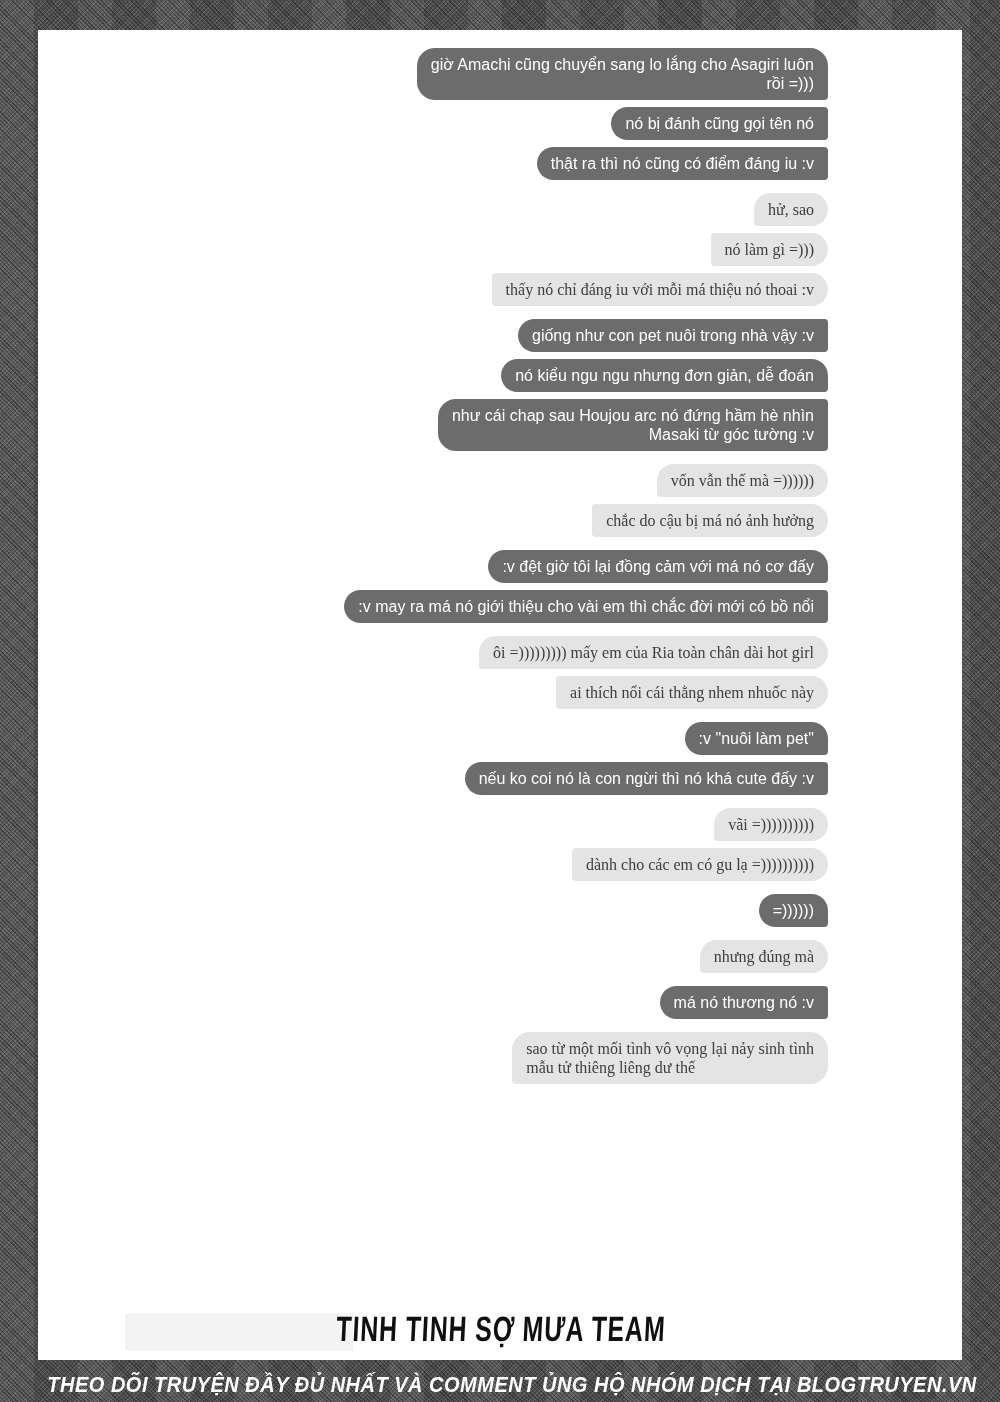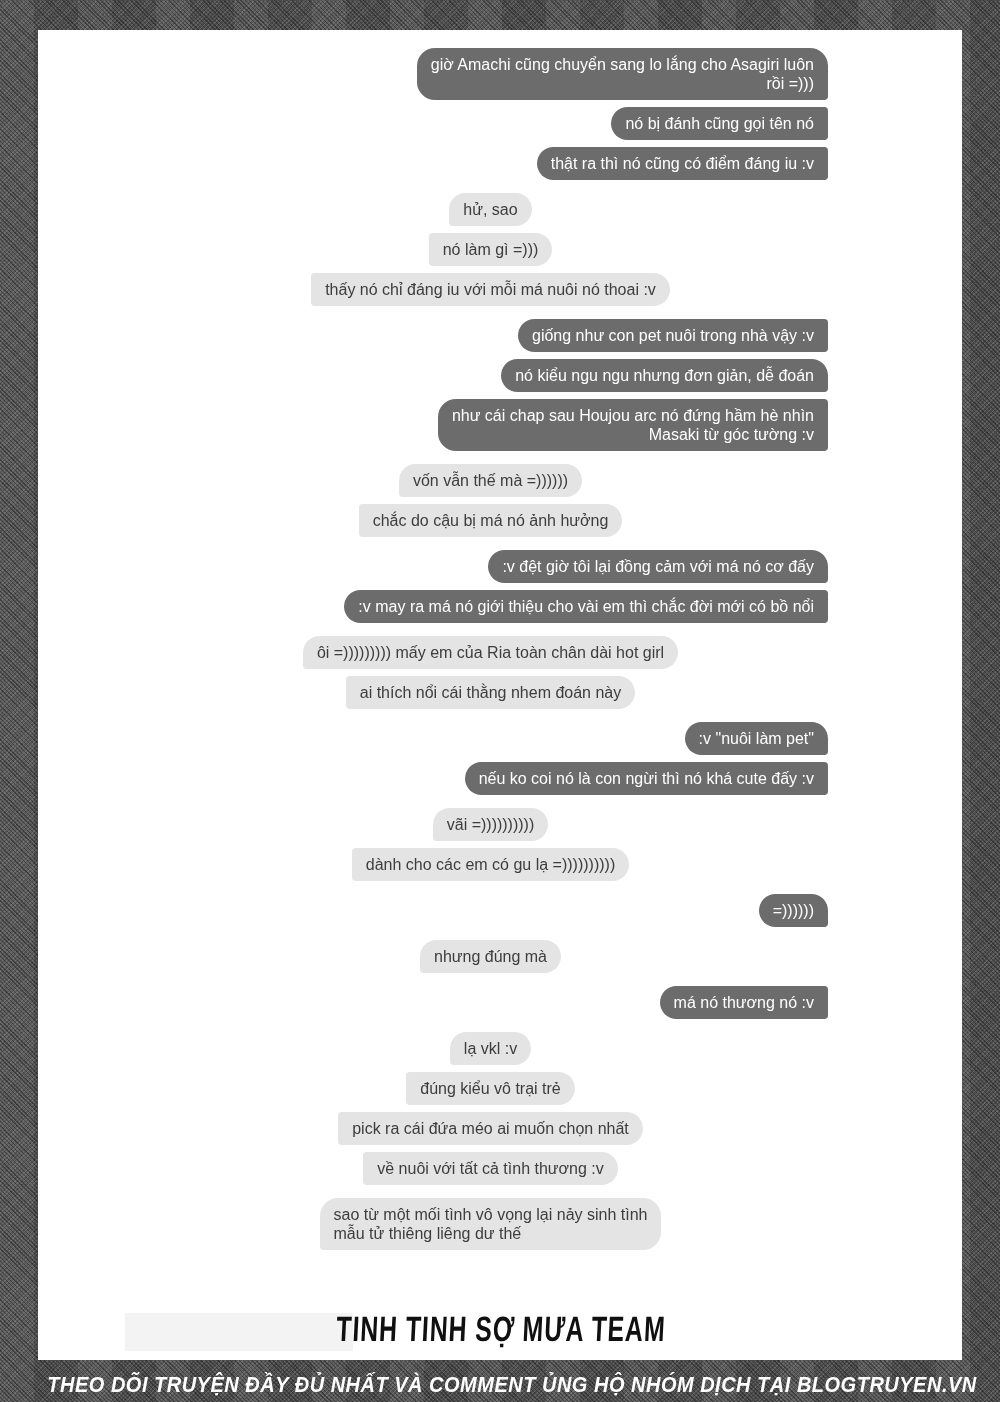--- a/index.html
+++ b/index.html
@@ -17,21 +17,21 @@
   .page{
     position:absolute;left:38px;top:30px;width:924px;height:1330px;
     background:var(--page-bg,#ffffff);
   }
   .chat{
     position:absolute;left:0;top:0;right:0;
     padding:18px 134px 0 115px;
     box-sizing:border-box;
   }
   .group{display:flex;flex-direction:column;gap:7px;margin-bottom:13px;}
-  .group.left{align-items:center;}
+  .group.left{align-items:flex-end;font-family:Liberation Serif, serif;}
   .group.right{align-items:flex-end;}
   .bubble{
     font-size:16px;line-height:19px;padding:7px 14px;
     white-space:pre-line;max-width:470px;
   }
   .group.left .bubble{
     background:var(--bubble-received,#e4e4e4);
     color:var(--received-text,#3d3d3d);
     border-radius:4px 18px 18px 4px;
   }
@@ -77,64 +77,58 @@
   <div class="chat">
       <div class="group right">
         <div class="bubble first">giờ Amachi cũng chuyển sang lo lắng cho Asagiri luôn
 rồi =)))</div>
         <div class="bubble">nó bị đánh cũng gọi tên nó</div>
         <div class="bubble">thật ra thì nó cũng có điểm đáng iu :v</div>
       </div>
       <div class="group left">
         <div class="bubble first">hử, sao</div>
         <div class="bubble">nó làm gì =)))</div>
-        <div class="bubble">thấy nó chỉ đáng iu với mỗi má nuôi nó thoai :v</div>
+        <div class="bubble">thấy nó chỉ đáng iu với mỗi má thiệu nó thoai :v</div>
       </div>
       <div class="group right">
         <div class="bubble">giống như con pet nuôi trong nhà vậy :v</div>
         <div class="bubble first">nó kiểu ngu ngu nhưng đơn giản, dễ đoán</div>
         <div class="bubble">như cái chap sau Houjou arc nó đứng hầm hè nhìn
 Masaki từ góc tường :v</div>
       </div>
       <div class="group left">
         <div class="bubble first">vốn vẫn thế mà =))))))</div>
         <div class="bubble">chắc do cậu bị má nó ảnh hưởng</div>
       </div>
       <div class="group right">
         <div class="bubble first">:v đệt giờ tôi lại đồng cảm với má nó cơ đấy</div>
         <div class="bubble">:v may ra má nó giới thiệu cho vài em thì chắc đời mới có bồ nổi</div>
       </div>
       <div class="group left">
         <div class="bubble first">ôi =))))))))) mấy em của Ria toàn chân dài hot girl</div>
-        <div class="bubble">ai thích nổi cái thằng nhem đoán này</div>
+        <div class="bubble">ai thích nổi cái thằng nhem nhuốc này</div>
       </div>
       <div class="group right">
         <div class="bubble first">:v "nuôi làm pet"</div>
         <div class="bubble">nếu ko coi nó là con ngừi thì nó khá cute đấy :v</div>
       </div>
       <div class="group left">
         <div class="bubble first">vãi =))))))))))</div>
         <div class="bubble">dành cho các em có gu lạ =))))))))))</div>
       </div>
       <div class="group right">
         <div class="bubble first">=))))))</div>
       </div>
       <div class="group left">
         <div class="bubble first">nhưng đúng mà</div>
       </div>
       <div class="group right">
         <div class="bubble">má nó thương nó :v</div>
       </div>
       <div class="group left">
-        <div class="bubble first">lạ vkl :v</div>
-        <div class="bubble">đúng kiểu vô trại trẻ</div>
-        <div class="bubble">pick ra cái đứa méo ai muốn chọn nhất</div>
-        <div class="bubble">về nuôi với tất cả tình thương :v</div>
-      </div>
-      <div class="group left">
         <div class="bubble first">sao từ một mối tình vô vọng lại nảy sinh tình
 mẫu tử thiêng liêng dư thế</div>
       </div>
     </div>
   <div class="credit-box"></div>
   <div class="team-name">TINH TINH SỢ MƯA TEAM</div>
 </div>
 
 <div class="footer">
   <span class="footer-text">THEO DÕI TRUYỆN ĐẦY ĐỦ NHẤT VÀ COMMENT ỦNG HỘ NHÓM DỊCH TẠI BLOGTRUYEN.VN</span>

